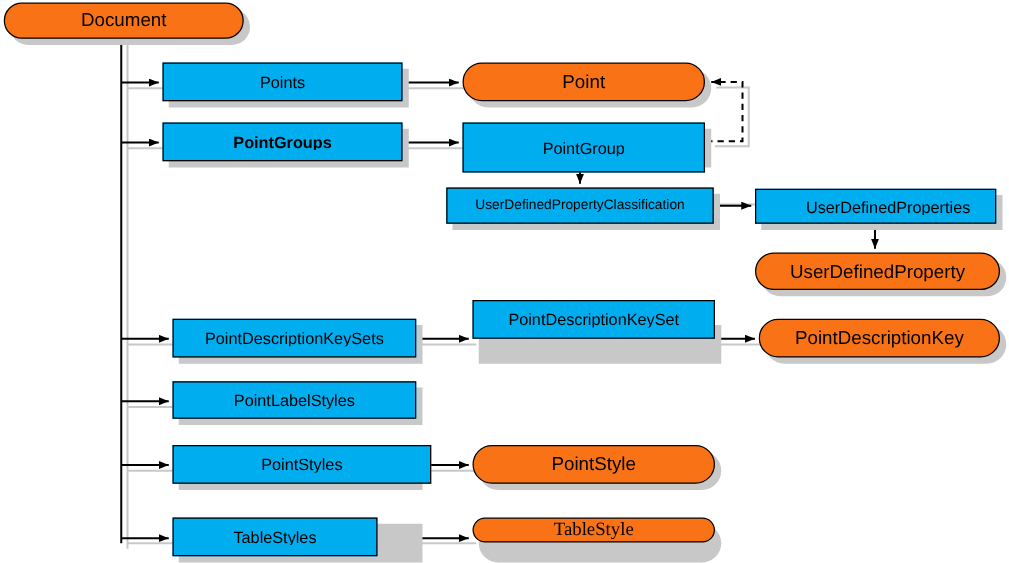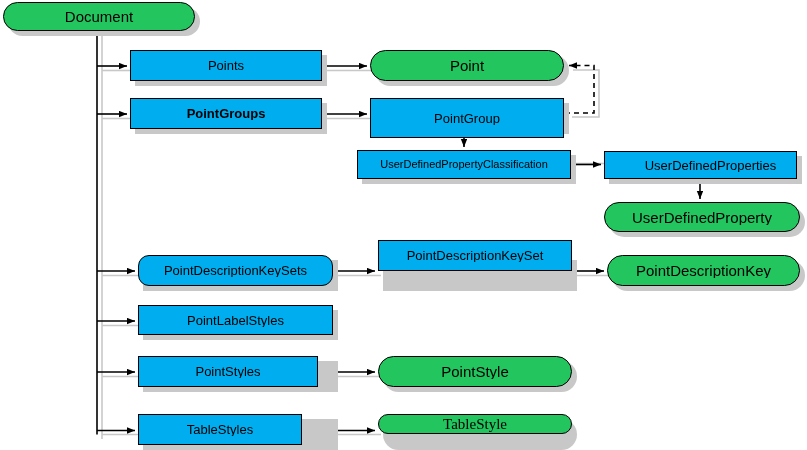--- a/index.html
+++ b/index.html
@@ -35,21 +35,21 @@
     display:block;
     padding:0 4px;
     overflow:hidden;
   }
   .collection{
     background:#00ADEF;
     border-radius:0;
     font-size:13px;
   }
   .entity{
-    background:#22c55e;
+    background:#f97316;
     border-radius:16px;
     font-size:15px;
     justify-content:center;
   }
   .small{ font-size:11px; }
   .shadow{
     position:absolute;
     background:#c8c8c8;
     z-index:1;
   }
@@ -157,33 +157,33 @@
       </div>
       <div class="node collection small" style="left: 357px; top: 150px; width: 214px; height: 29px;">
         <span class="lbl">UserDefinedPropertyClassification</span>
       </div>
       <div class="node collection" style="left: 604px; top: 151px; width: 193px; height: 28px; padding-left: 20px;">
         <span class="lbl">UserDefinedProperties</span>
       </div>
       <div class="node entity" style="left: 604px; top: 202px; width: 196px; height: 30px;">
         <span class="lbl">UserDefinedProperty</span>
       </div>
-      <div class="node collection" style="left: 138px; top: 255px; width: 195px; height: 31px; border-radius: 11px;">
+      <div class="node collection" style="left: 138px; top: 255px; width: 195px; height: 31px;">
         <span class="lbl">PointDescriptionKeySets</span>
       </div>
       <div class="node collection" style="left: 378px; top: 240px; width: 194px; height: 31px;">
         <span class="lbl">PointDescriptionKeySet</span>
       </div>
       <div class="node entity" style="left: 607px; top: 255px; width: 193px; height: 31px;">
         <span class="lbl">PointDescriptionKey</span>
       </div>
       <div class="node collection" style="left: 138px; top: 305px; width: 195px; height: 30px;">
         <span class="lbl">PointLabelStyles</span>
       </div>
-      <div class="node collection" style="left: 138px; top: 356px; width: 180px; height: 31px;">
+      <div class="node collection" style="left: 138px; top: 356px; width: 207px; height: 31px;">
         <span class="lbl">PointStyles</span>
       </div>
       <div class="node entity" style="left: 378px; top: 356px; width: 194px; height: 31px;">
         <span class="lbl">PointStyle</span>
       </div>
       <div class="node collection" style="left: 138px; top: 414px; width: 164px; height: 31px;">
         <span class="lbl">TableStyles</span>
       </div>
       <div class="node entity" style="left: 378px; top: 414px; width: 194px; height: 20px; font-family: Liberation Serif, serif;">
         <span class="lbl">TableStyle</span>

